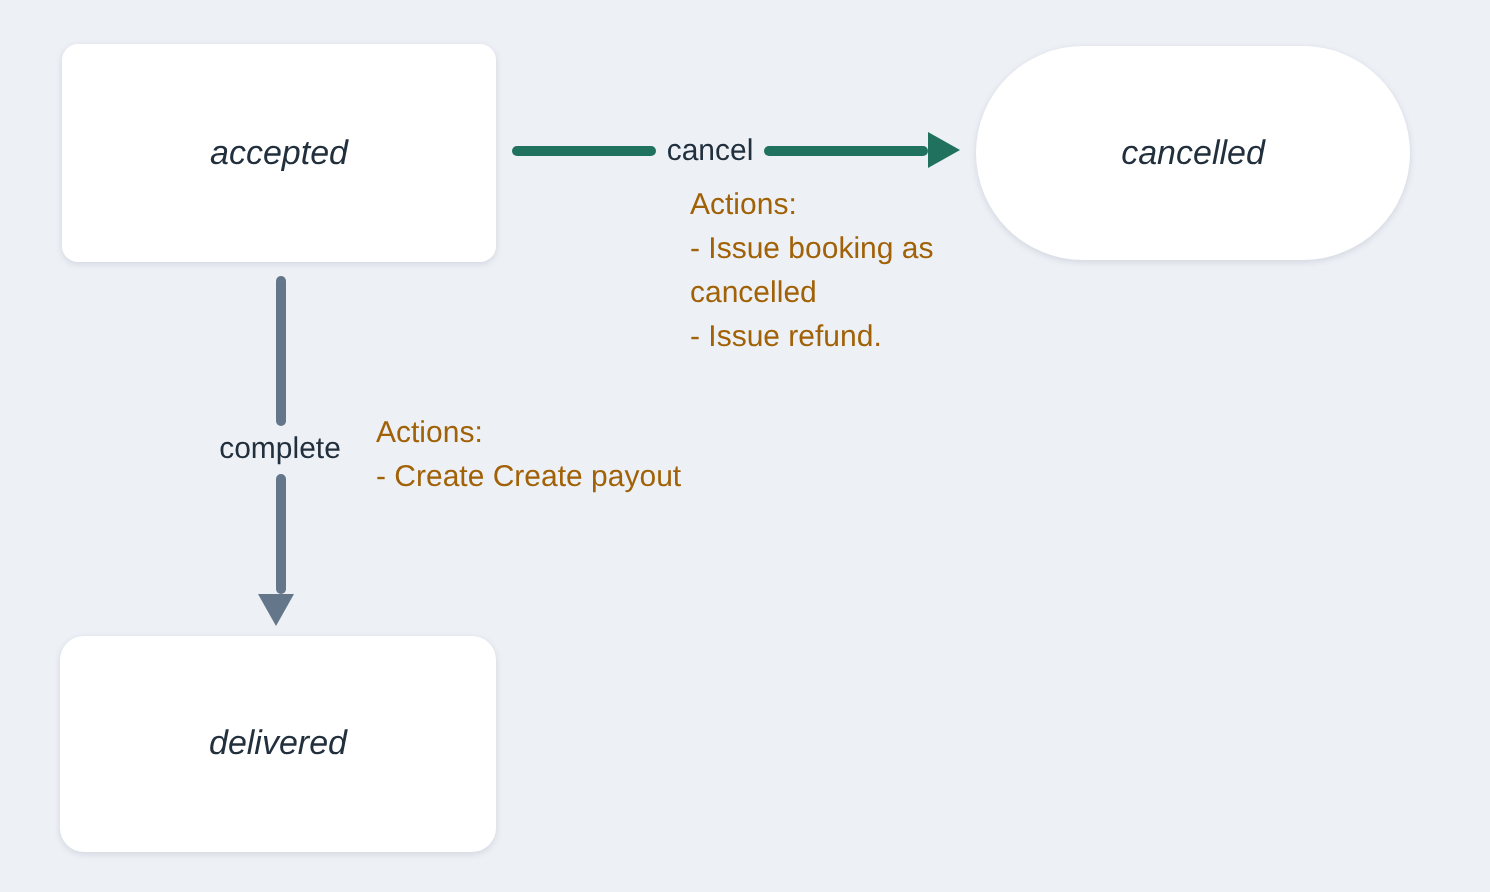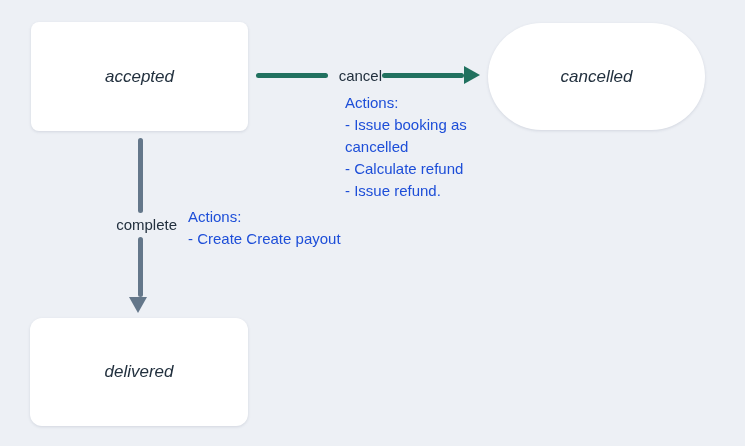--- a/index.html
+++ b/index.html
@@ -37,42 +37,42 @@
     position: absolute; left: 464px; top: 66px;
     width: 0; height: 0;
     border-left: 16px solid #21715f;
     border-top: 9.5px solid transparent;
     border-bottom: 9.5px solid transparent;
   }
   .edge-label {
     position: absolute;
     font-size: 15px;
     color: #22303e;
-    text-align: right;
+    text-align: center;
   }
   .edge-label-cancel   { left: 328px; top: 67px;  width: 54px; }
   .edge-label-complete { left: 103px; top: 216px; width: 74px; }
 
   .v-seg {
     position: absolute; width: 5px; left: 138px;
     background: #64778a; border-radius: 2.5px;
   }
   .v-seg.seg1 { top: 138px; height: 75px; }
   .v-seg.seg2 { top: 237px; height: 60px; }
   .arrow-down {
     position: absolute; left: 129px; top: 297px;
     width: 0; height: 0;
     border-top: 16px solid #64778a;
     border-left: 9.5px solid transparent;
     border-right: 9.5px solid transparent;
   }
 
   .annotation {
     position: absolute;
-    color: #1d4ed8;
+    color: #a16207;
     font-size: 15px;
     line-height: 22px;
     white-space: nowrap;
   }
   .annotation-cancel   { left: 345px; top: 92px; }
   .annotation-complete { left: 188px; top: 206px; }
 </style>
 </head>
 <body>
 
@@ -95,21 +95,20 @@
 
   <div class="v-seg seg1"></div>
   <div class="edge-label edge-label-complete">complete</div>
   <div class="v-seg seg2"></div>
   <div class="arrow-down"></div>
 
   <div class="annotation annotation-cancel">
     <div>Actions:</div>
     <div>- Issue booking as</div>
     <div>cancelled</div>
-    <div>- Calculate refund</div>
     <div>- Issue refund.</div>
   </div>
   <div class="annotation annotation-complete">
     <div>Actions:</div>
     <div>- Create Create payout</div>
   </div>
 
 </div>
 
 </body></html>

